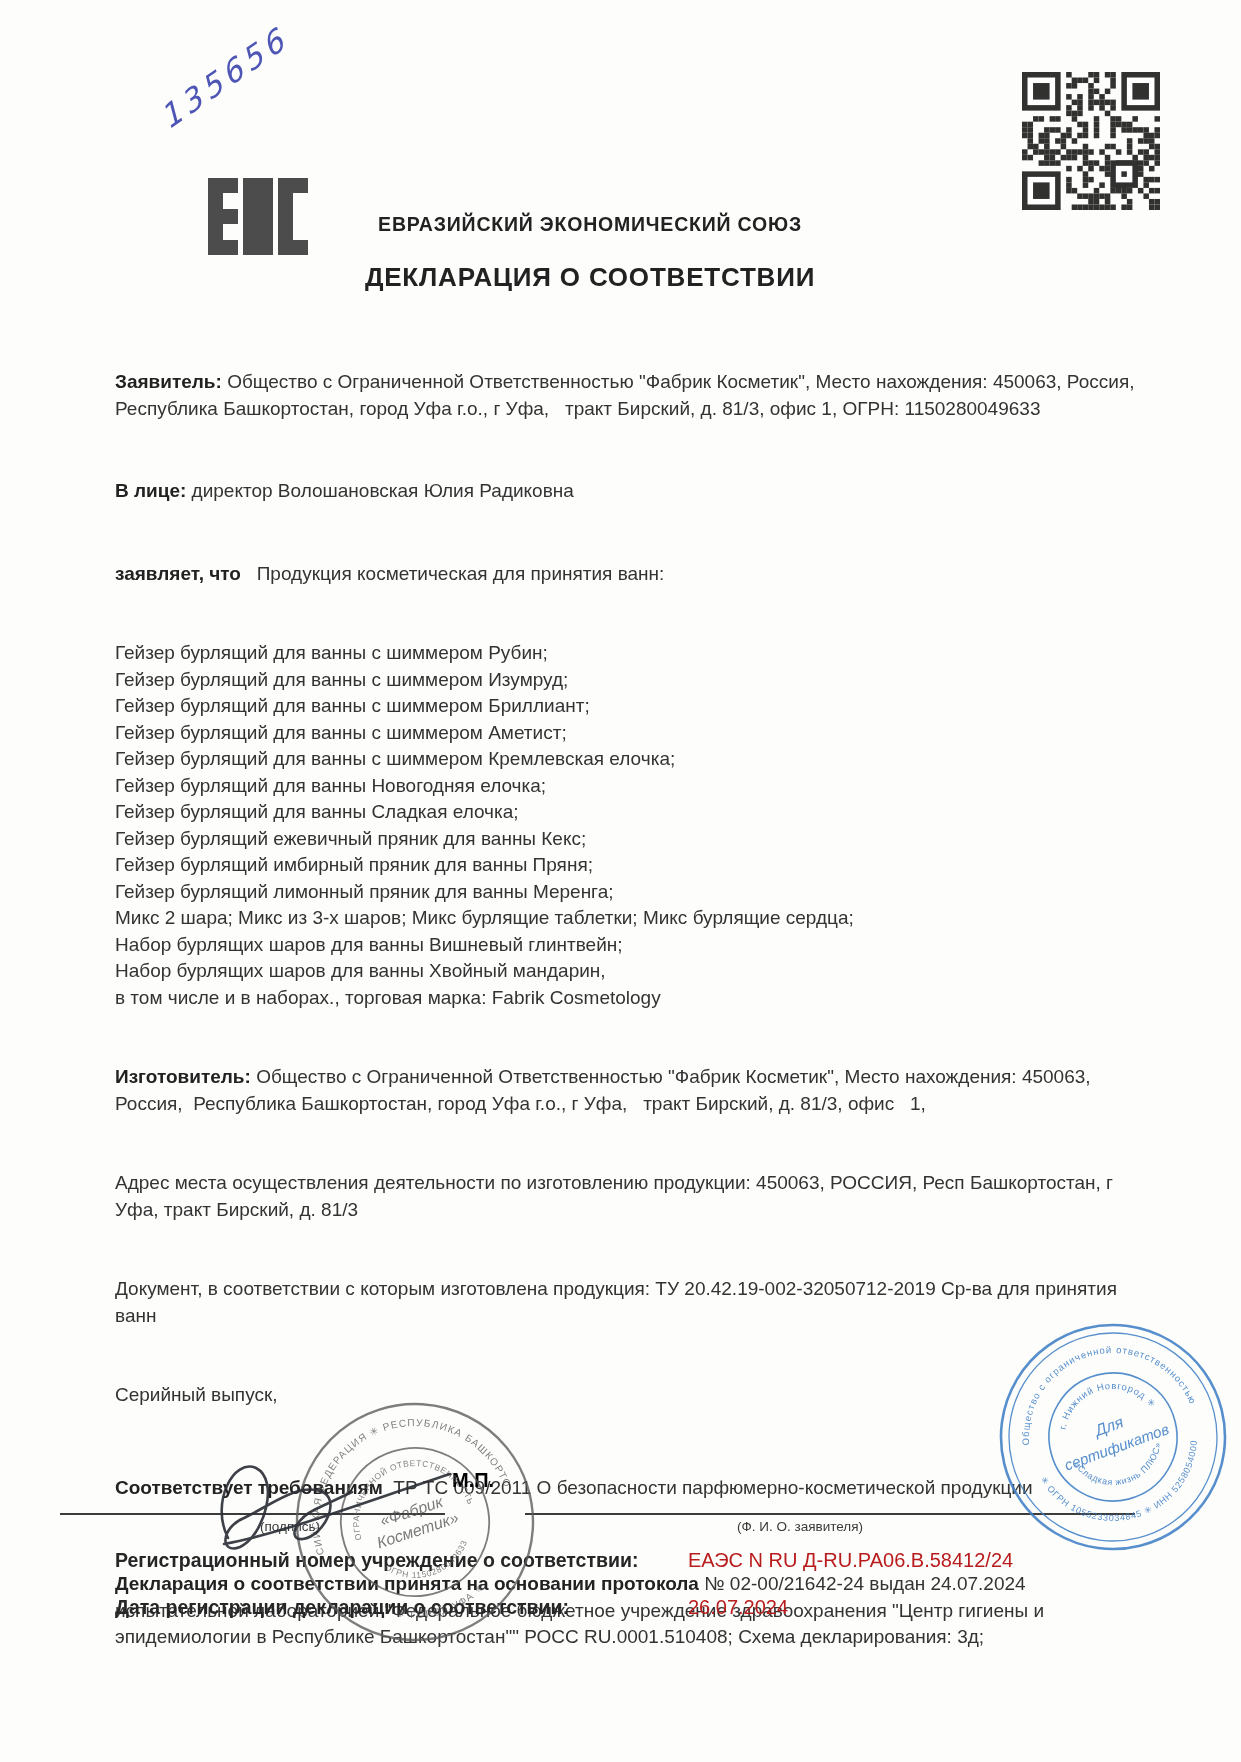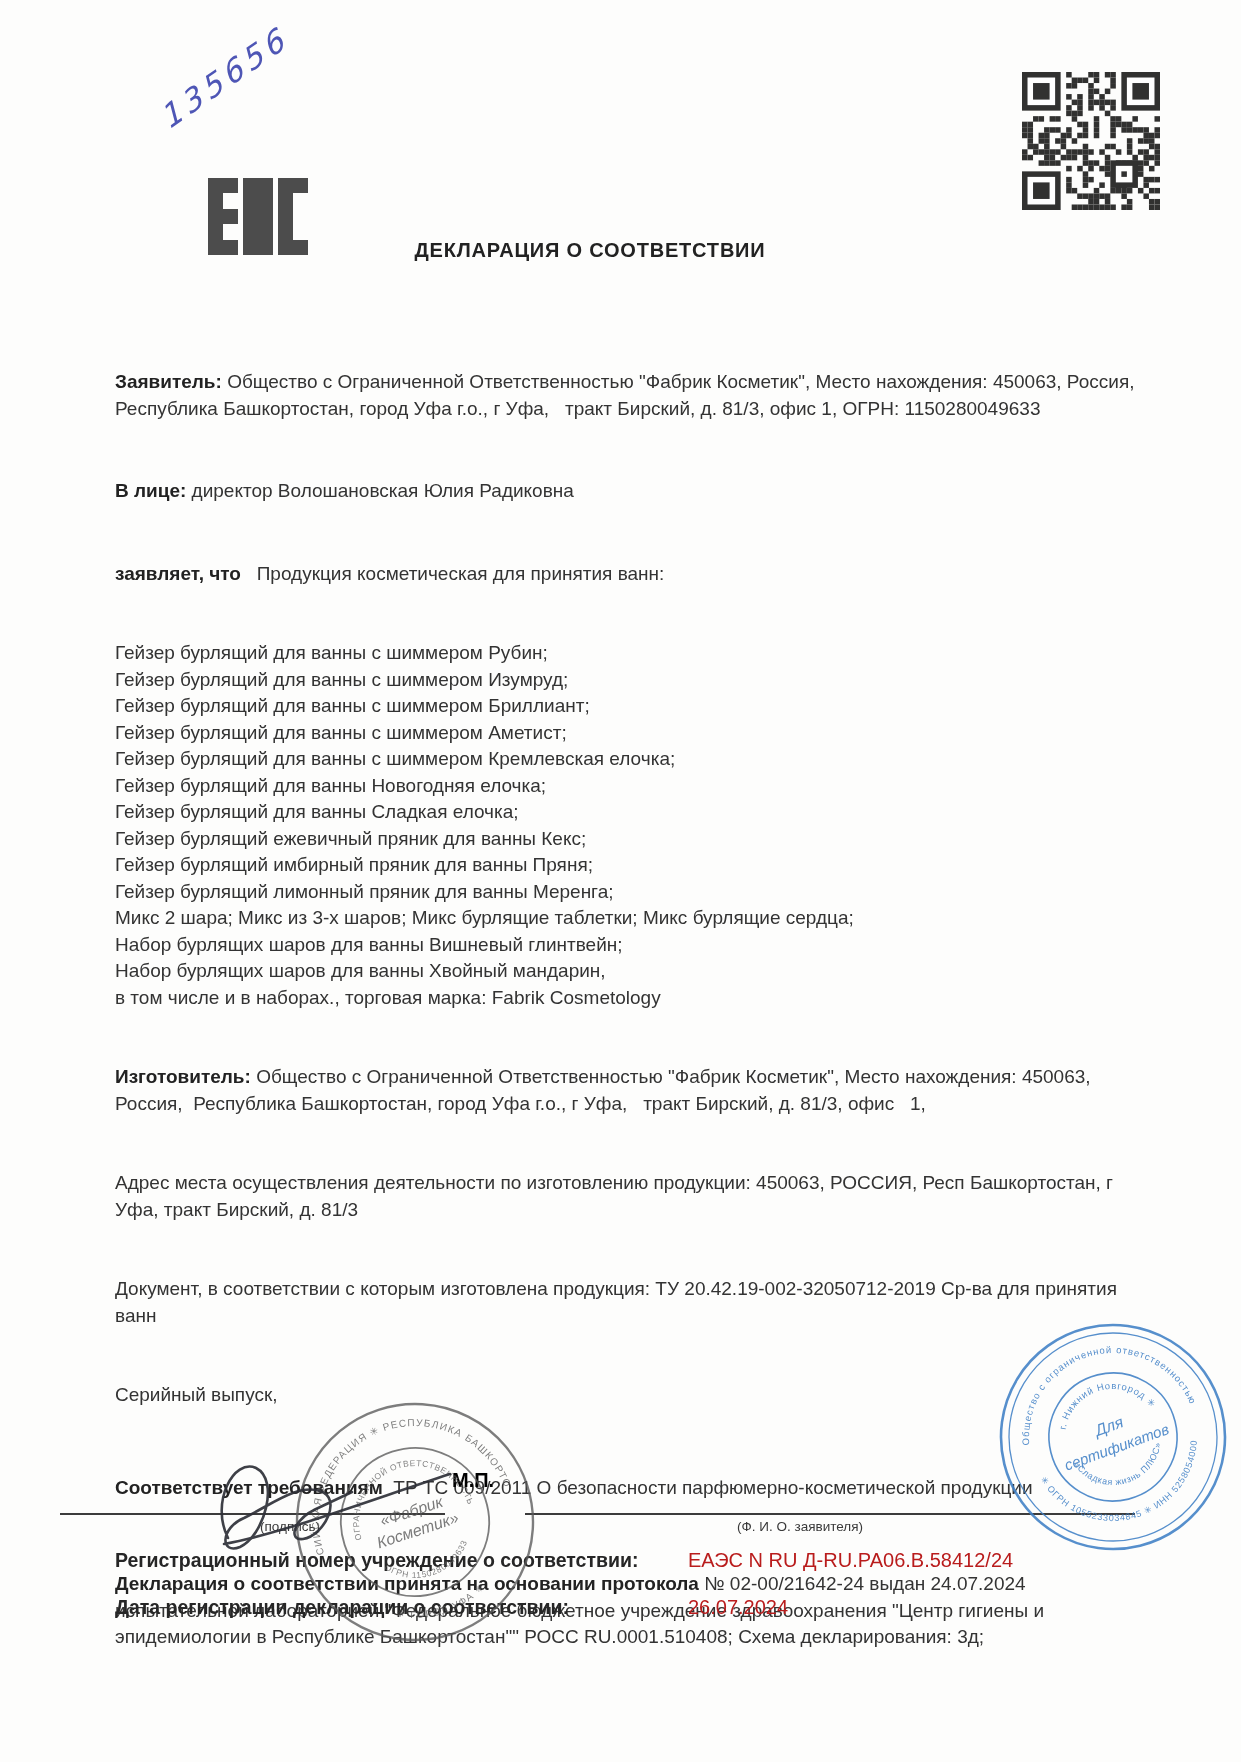--- a/index.html
+++ b/index.html
@@ -7,21 +7,21 @@
         font-family:"Liberation Sans",sans-serif;color:#333;}
   
   .hw{position:absolute;left:152px;top:58px;transform:rotate(-35deg) skewX(-10deg);
       font-family:"DejaVu Sans",sans-serif;font-style:italic;font-size:31px;
       color:#3c44ae;letter-spacing:5px;opacity:.9;}
   
   .eac{position:absolute;left:208px;top:178px;}
   
   .hdr{position:absolute;left:240px;top:213px;width:700px;text-align:center;color:#222;}
   .h1{font-weight:bold;font-size:19.5px;letter-spacing:.8px;}
-  .h2{font-weight:bold;font-size:20px;letter-spacing:.8px;margin-top:26px;}
+  .h2{font-weight:bold;font-size:26px;letter-spacing:.8px;margin-top:26px;}
   
   .qr{position:absolute;left:1022px;top:72px;width:138px;height:138px;opacity:.9;}
   
   .flow{position:absolute;left:115px;top:316px;width:1024px;font-size:19px;
         line-height:26.5px;white-space:pre-wrap;color:#333;}
   .flow p{margin:0;}
   .flow b{color:#222;}
   .g{margin-top:3px !important;}
   .m13{margin-top:13px !important;}
   .m17{margin-top:17px !important;}
@@ -61,20 +61,21 @@
         <rect x="50" y="0" width="15" height="77"></rect>
       <rect x="35" y="0" width="30" height="15"></rect>
         <rect x="35" y="31" width="30" height="15"></rect>
       <rect x="70" y="0" width="15" height="77"></rect>
         <rect x="70" y="0" width="30" height="15"></rect>
       <rect x="70" y="62" width="30" height="15"></rect>
     </g>
   </svg>
 
   <div class="hdr">
+    <div class="h1">ЕВРАЗИЙСКИЙ ЭКОНОМИЧЕСКИЙ СОЮЗ</div>
     <div class="h2">ДЕКЛАРАЦИЯ О СООТВЕТСТВИИ</div>
   </div>
 
   <svg class="qr" id="qr" viewBox="0 0 137.5 137.5">
       <rect x="44" y="0" width="5.5" height="5.5" fill="#1b1b1b"></rect>
       <rect x="66" y="0" width="5.5" height="5.5" fill="#1b1b1b"></rect>
       <rect x="71.5" y="0" width="5.5" height="5.5" fill="#1b1b1b"></rect>
       <rect x="82.5" y="0" width="5.5" height="5.5" fill="#1b1b1b"></rect>
       <rect x="88" y="0" width="5.5" height="5.5" fill="#1b1b1b"></rect>
       <rect x="49.5" y="5.5" width="5.5" height="5.5" fill="#1b1b1b"></rect>

